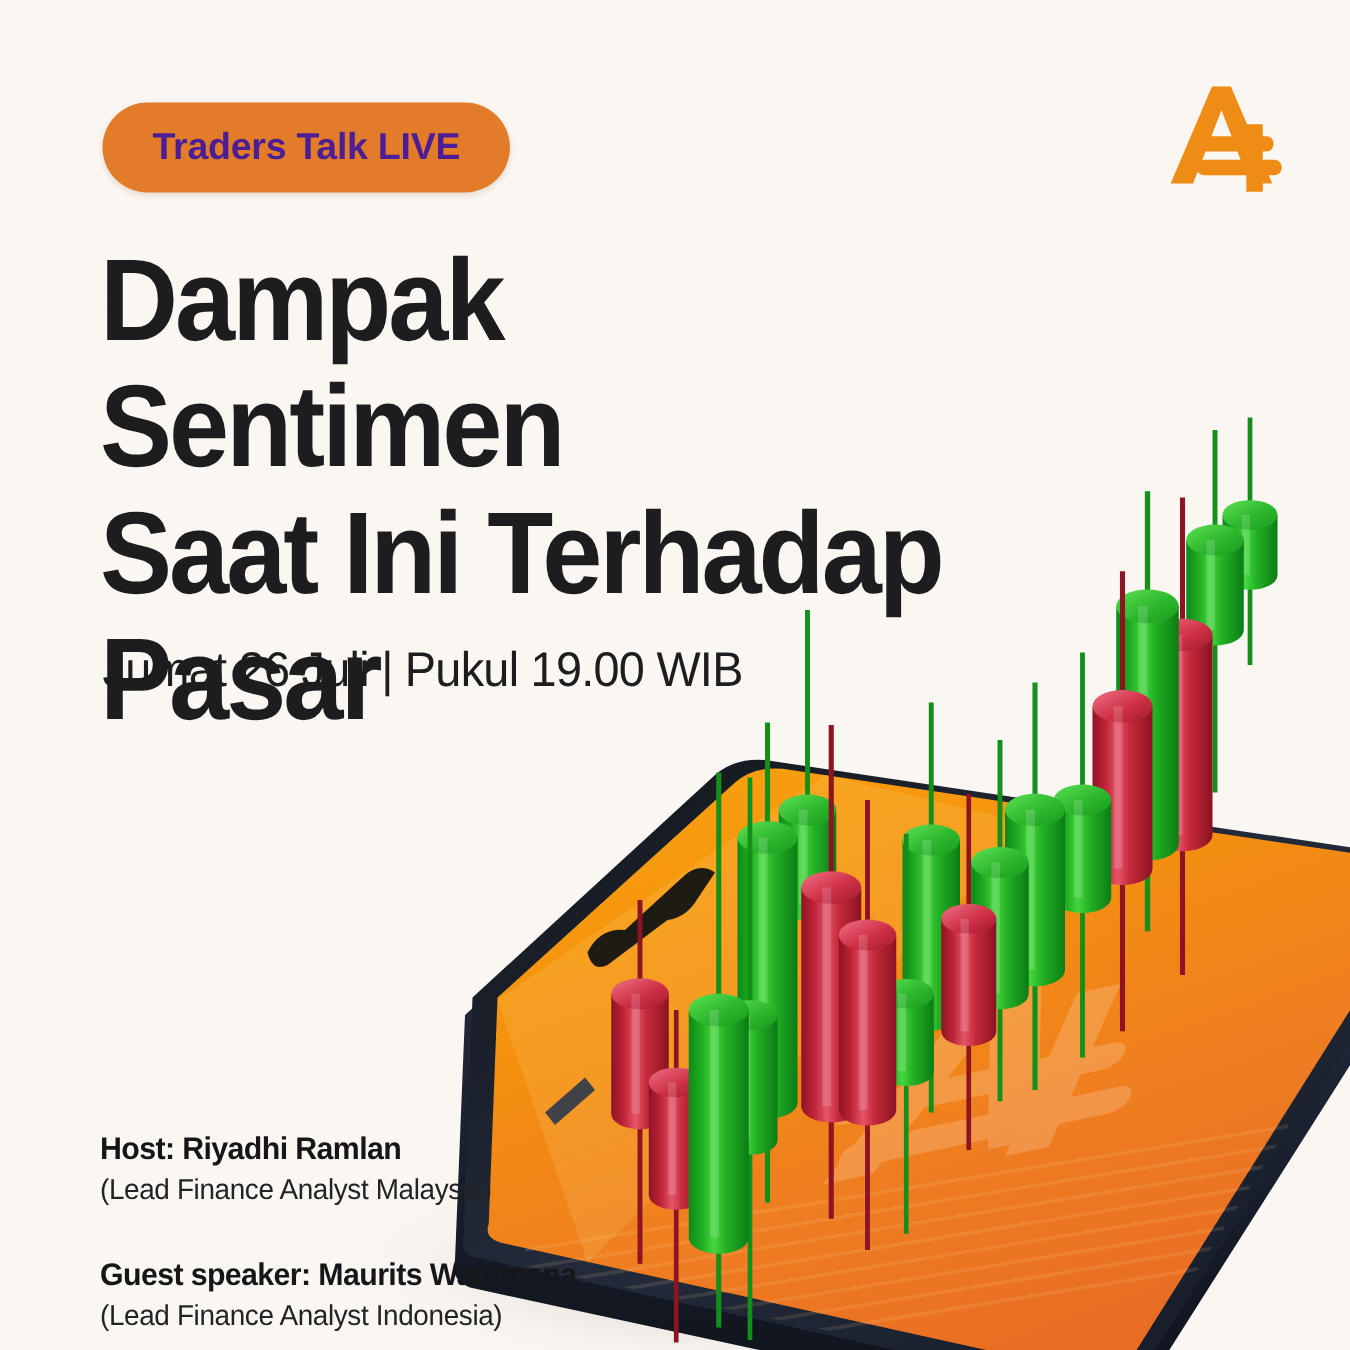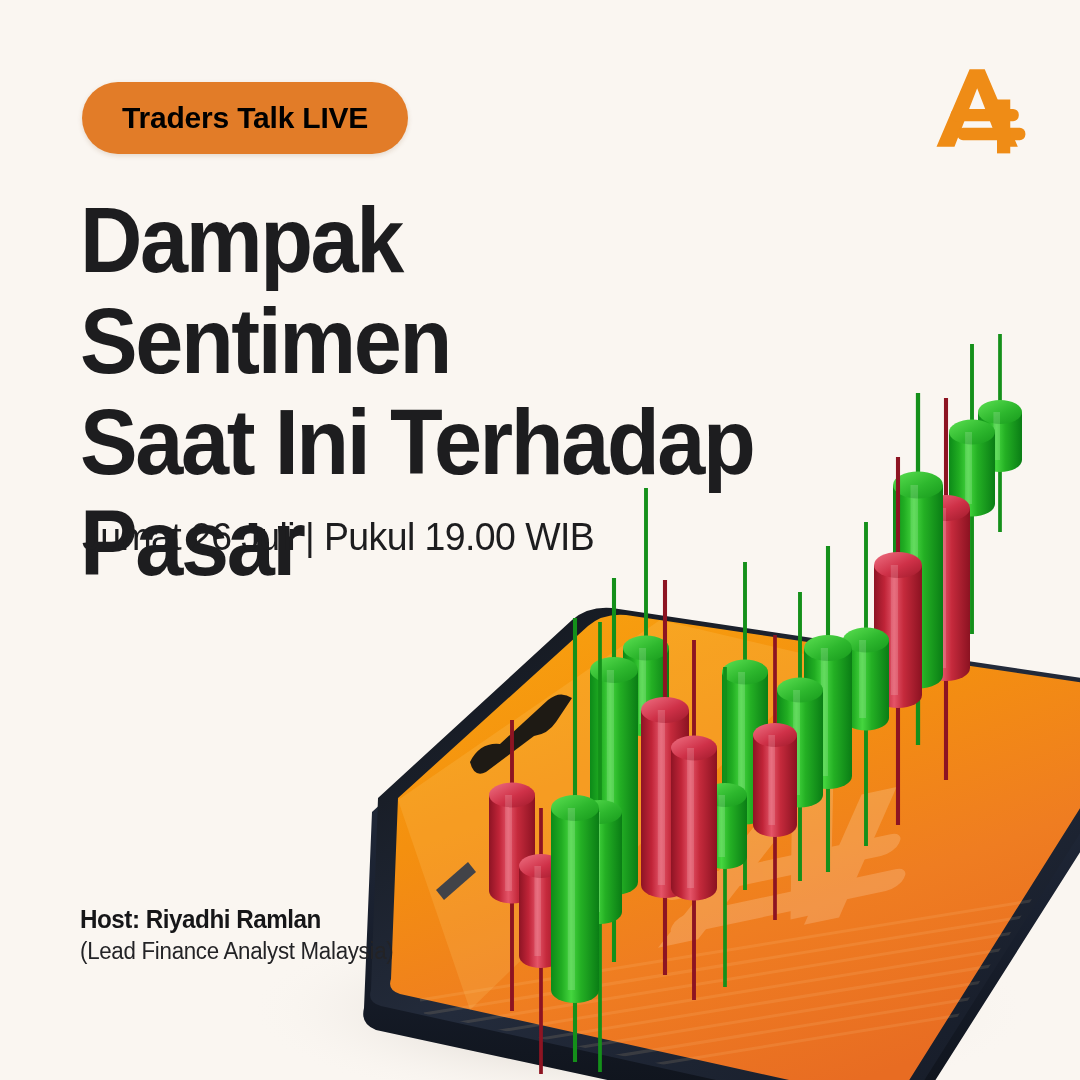--- a/index.html
+++ b/index.html
@@ -25,21 +25,21 @@
 
   .badge {
     position:absolute; left:82px; top:82px;
     height:72px; padding:0 40px;
     background:#e27c28;
     border-radius:40px;
     display:flex; align-items:center; justify-content:center;
     box-shadow:0 2px 5px rgba(120,70,20,.16);
   }
   .badge-label {
-    color:#000000; font-size:30px; font-weight:bold;
+    color:#4c1d95; font-size:30px; font-weight:bold;
     letter-spacing:-0.2px; white-space:nowrap;
     font-family:"Liberation Sans", sans-serif;
   }
 
   .logo { position:absolute; right:48px; top:56px; width:104px; height:104px; }
 
   .headline {
     position:absolute; left:80px; top:190px; width:760px;
     color:#1d1d1f;
     font-size:93px;
@@ -310,16 +310,20 @@
       <span>Pasar</span>
     </div>
 
     <div class="datetime">Jumat 26 Juli | Pukul 19.00 WIB</div>
 
     <div class="credits">
       <div class="credit-block">
         <div class="credit-name">Host: Riyadhi Ramlan</div>
         <div class="credit-role">(Lead Finance Analyst Malaysia)</div>
       </div>
+      <div class="credit-block">
+        <div class="credit-name">Guest speaker: Maurits Wattimena</div>
+        <div class="credit-role">(Lead Finance Analyst Indonesia)</div>
+      </div>
     </div>
 
   </div>
 </div>
 
 </body></html>

